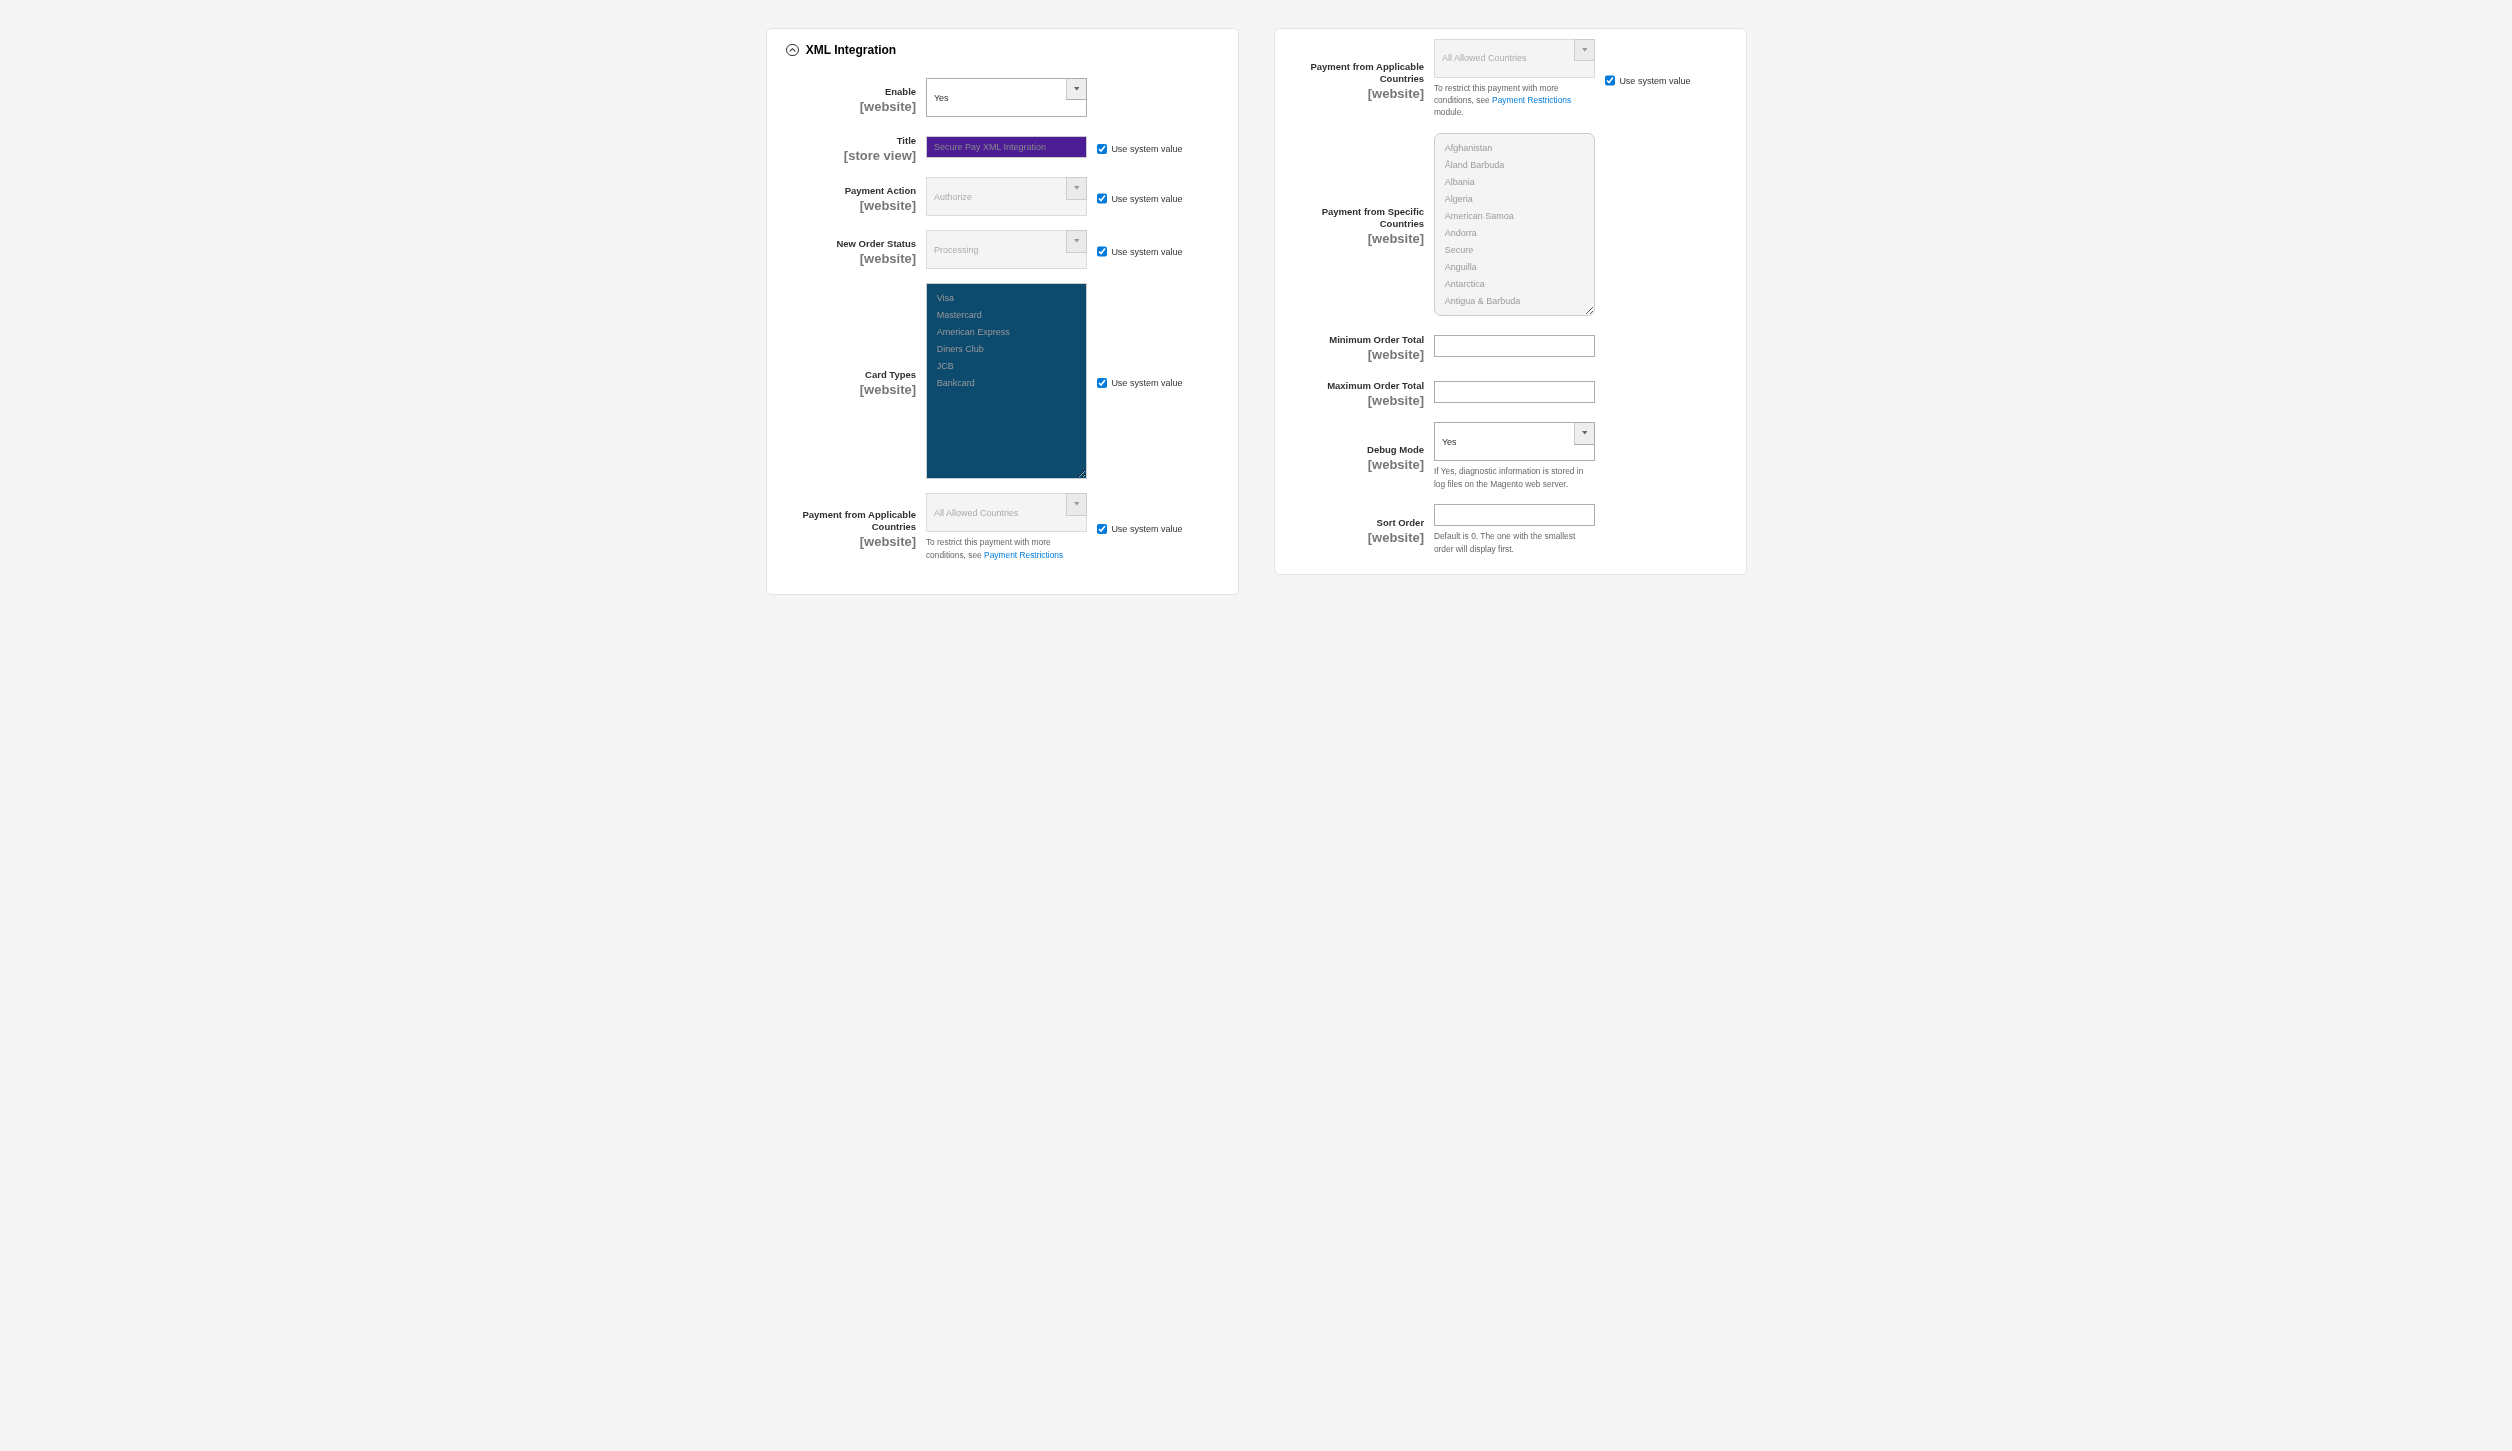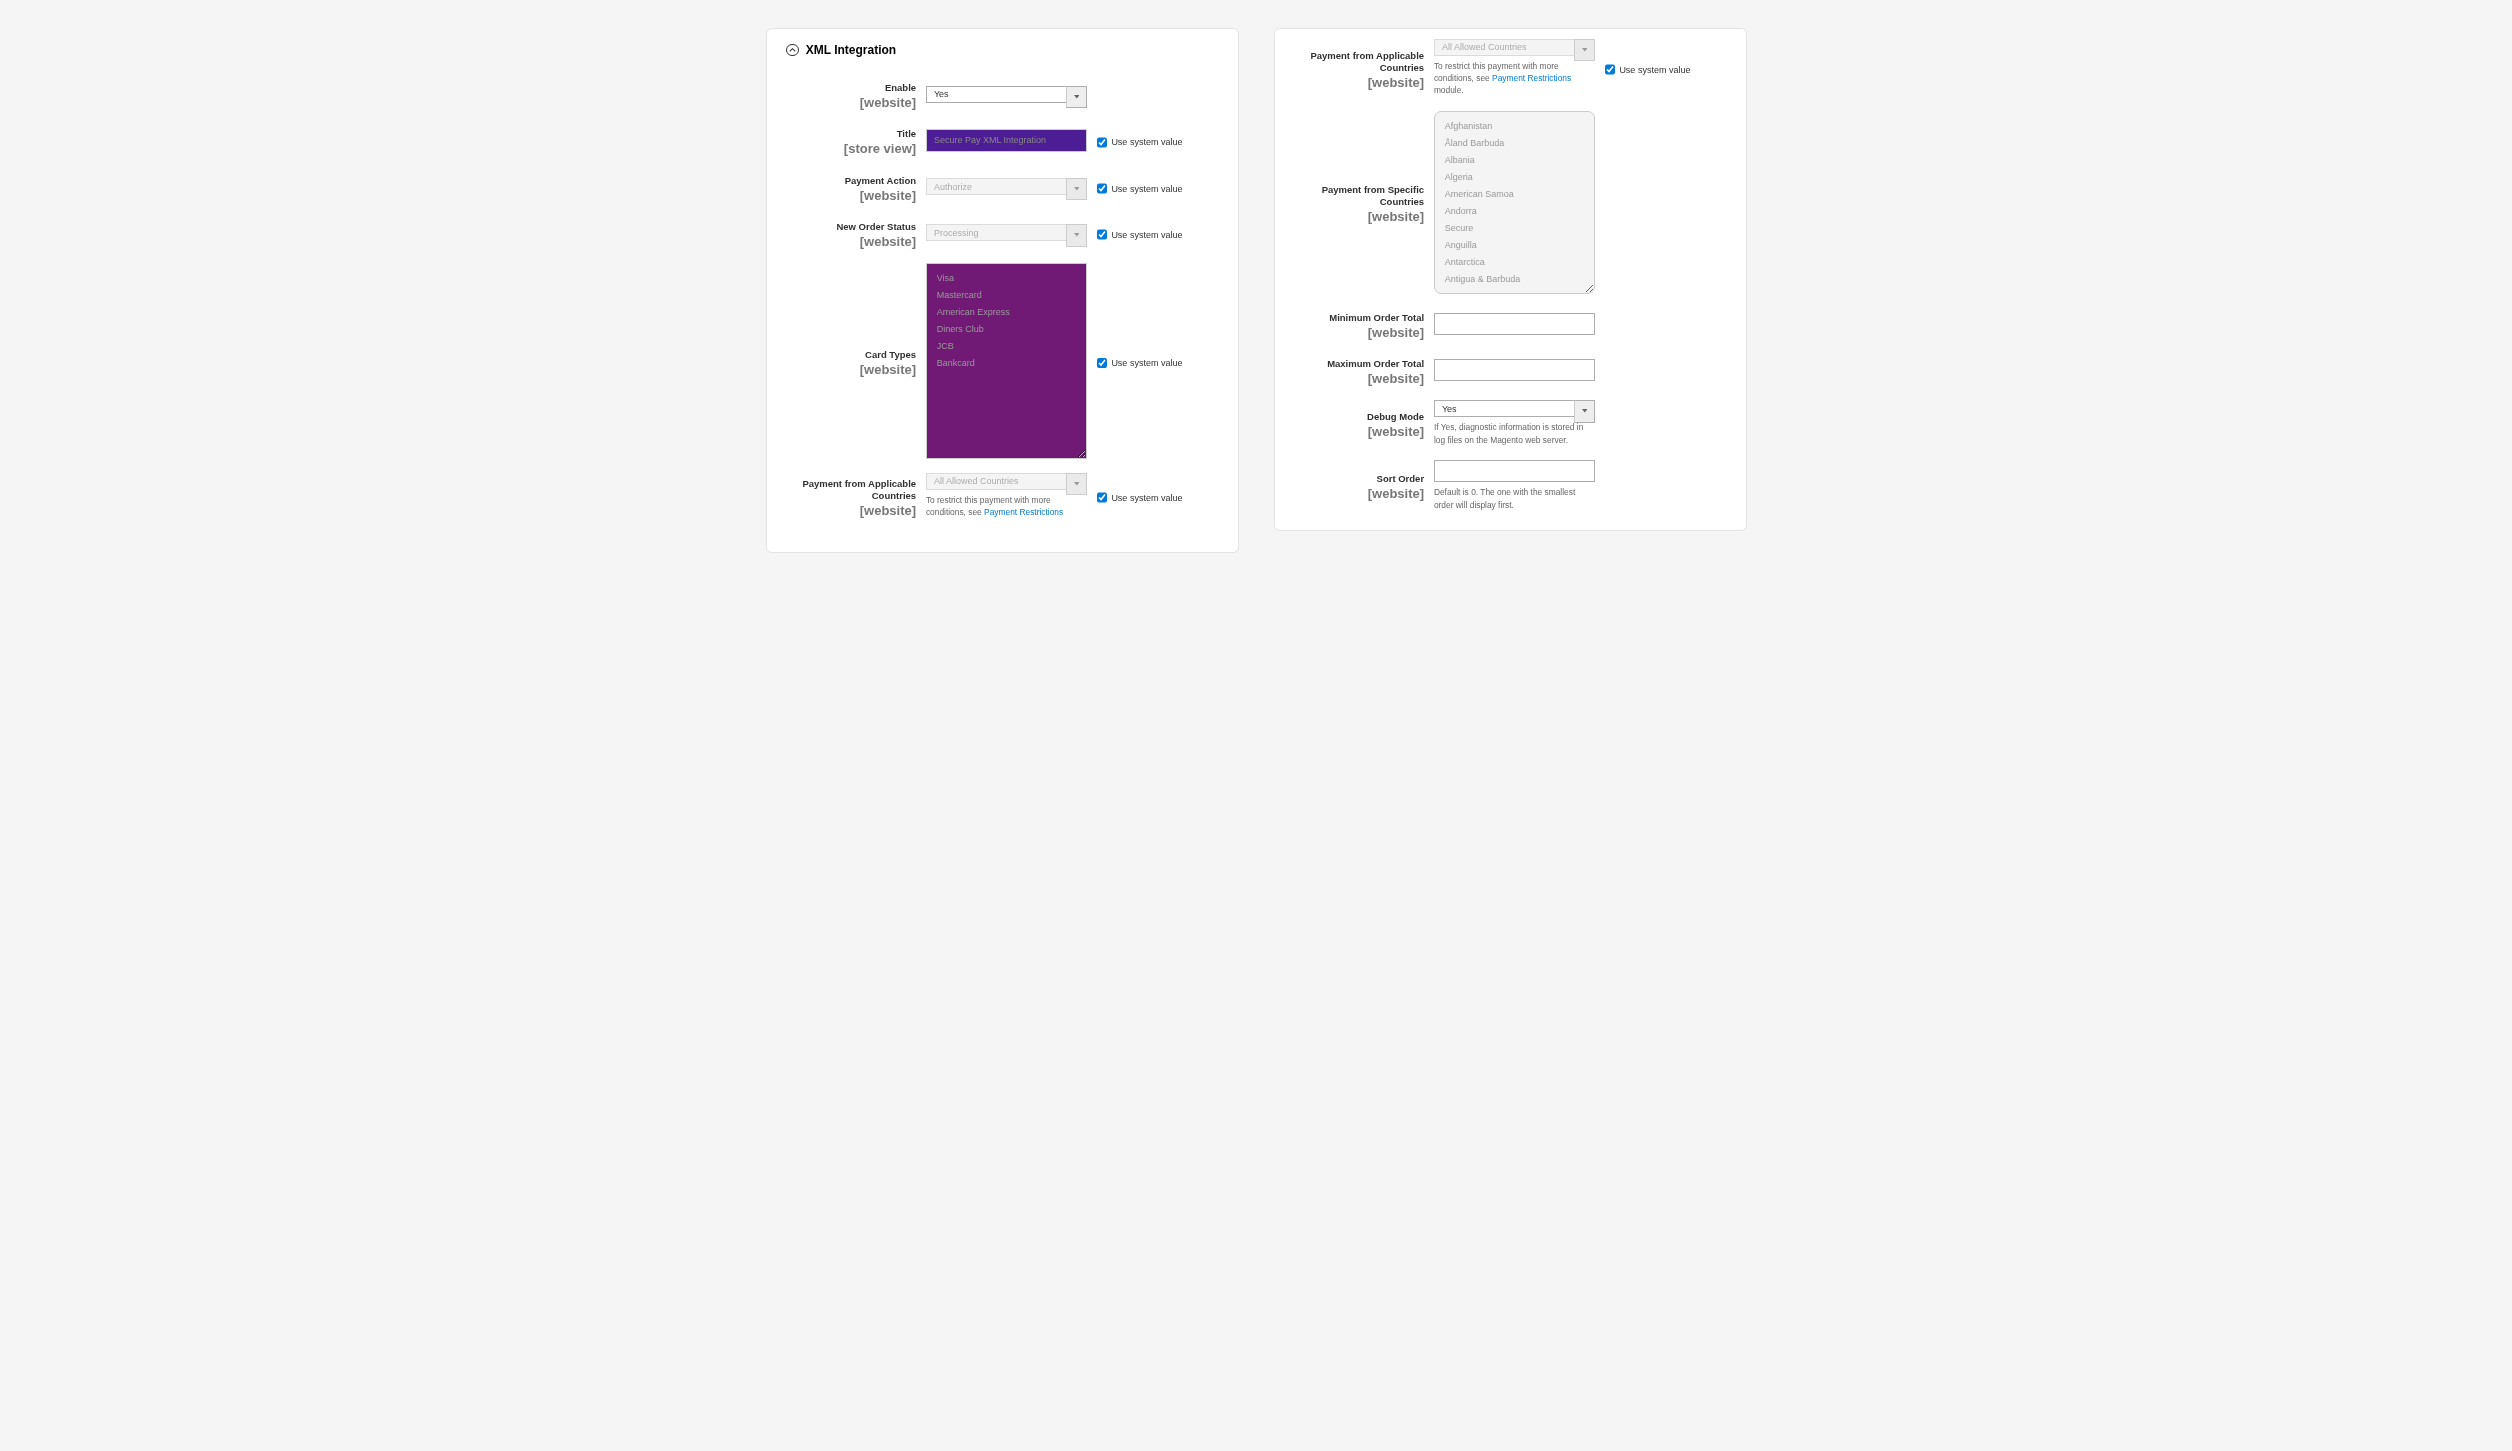--- a/index.html
+++ b/index.html
@@ -91,21 +91,21 @@
     margin-top: 0.7px;
     accent-color: #007bdb;
     cursor: pointer;
   }
   .select-wrap {
     position: relative;
     width: 100%;
   }
   select.single {
     width: 100%;
-    height: 17px;
+    height: 39px;
     padding: 0 24px 0 7px;
     border: 0.7px solid #adadad;
     background: #fff;
     font-size: 9px;
     color: #333;
     appearance: none;
     -webkit-appearance: none;
     cursor: pointer;
   }
   select.single:disabled {
@@ -141,21 +141,21 @@
   }
   input.text:disabled {
     background: #4c1d95;
     color: #888;
     border-color: #ccc;
   }
   .multiselect {
     width: 100%;
     min-height: 196px;
     border: 0.7px solid #ccc;
-    background: #701a75;
+    background: #0c4a6e;
     padding: 5.6px 0;
     resize: both;
     overflow: auto;
     position: relative;
   }
   .multiselect .opt {
     padding: 3.5px 9.8px;
     font-size: 9px;
     color: #9a9a9a;
     cursor: default;

